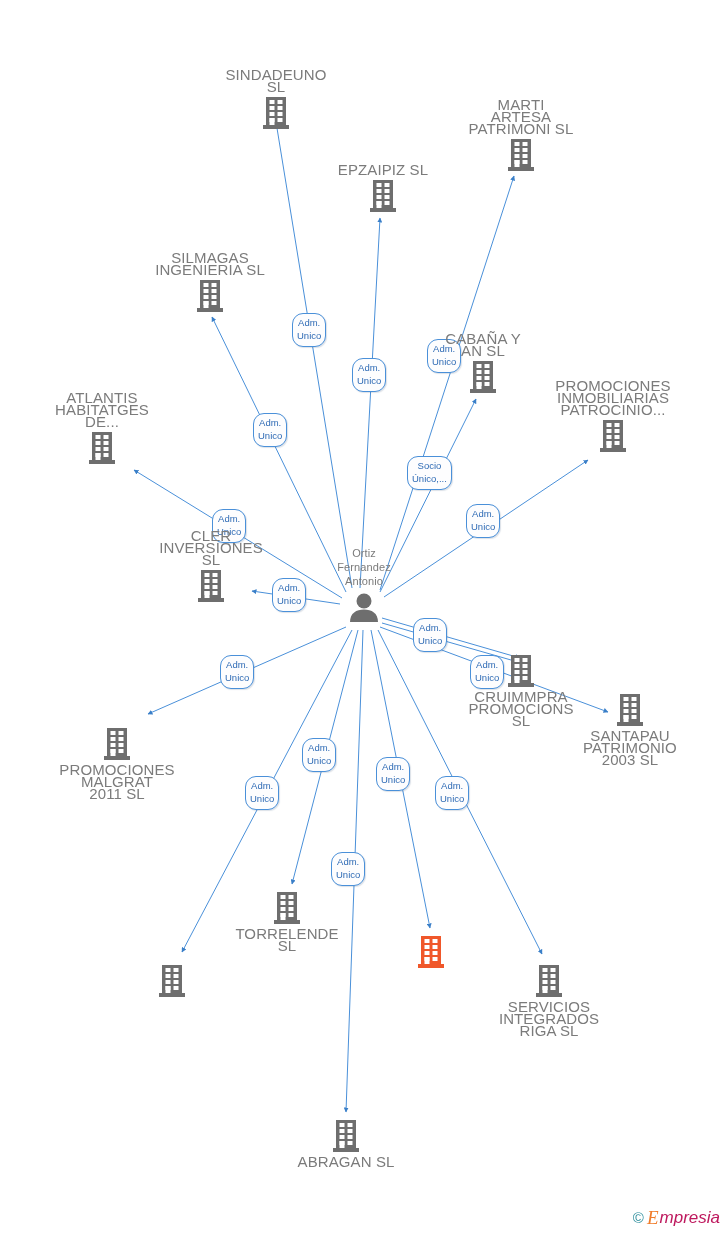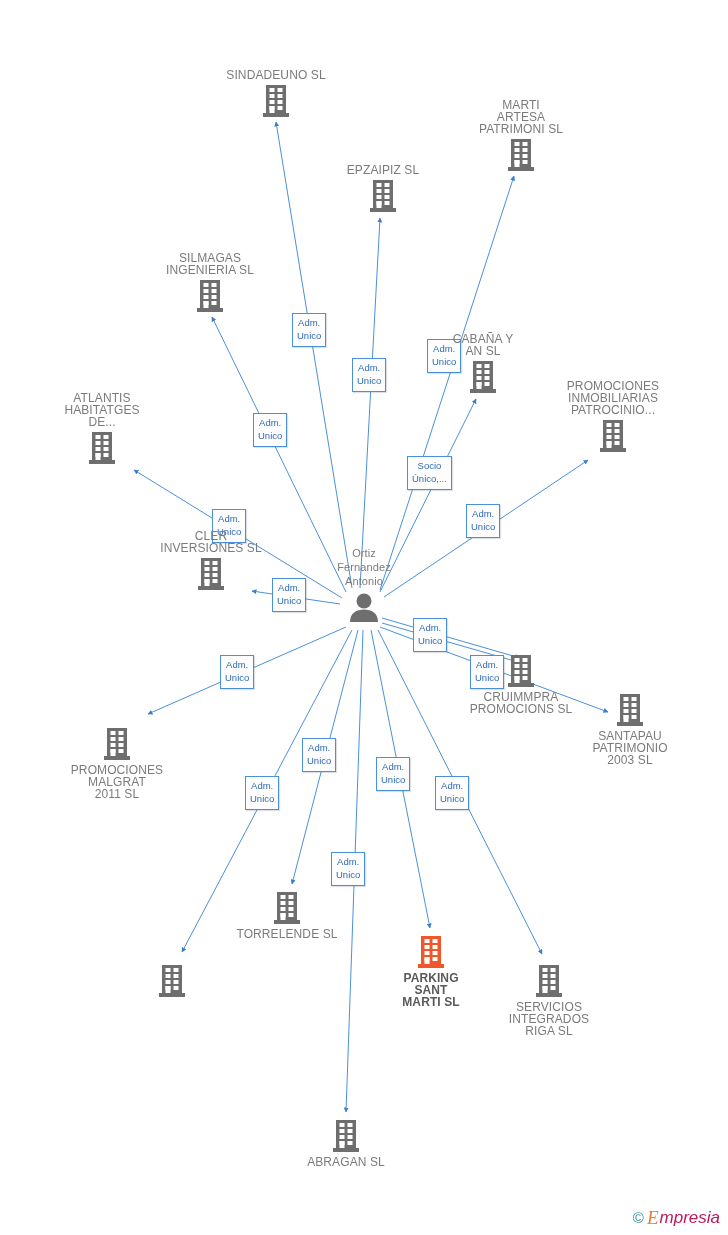--- a/index.html
+++ b/index.html
@@ -31,21 +31,21 @@
   
   .node {
     position: absolute;
     width: 120px;
     margin-left: -60px;
     text-align: center;
     line-height: 0;
   }
   .node-label {
     display: block;
-    font-size: 12px;
+    font-size: 15px;
     line-height: 12px;
     color: #7b7b7b;
     letter-spacing: 0.1px;
     white-space: pre-line;
   }
   .node.highlight .node-label {
     color: #5a5a5a;
     font-weight: bold;
   }
   .node-icon {
@@ -56,21 +56,21 @@
 
   .node.label-top .node-label { margin-bottom: 3px; }
   .node.label-bottom .node-label { margin-top: 3px; }
 
   
   .edge-label {
     position: absolute;
     box-sizing: border-box;
     background: #fdfdfe;
     border: 1px solid #4a90d9;
-    border-radius: 0;
+    border-radius: 11px;
     color: #2f6bb5;
     font-size: 9.5px;
     line-height: 12.5px;
     text-align: center;
     padding: 3px 4px 4px 4px;
     white-space: pre-line;
     box-shadow: 1px 1px 1px rgba(60,90,130,0.18);
   }
 
   
@@ -359,23 +359,21 @@
             <rect x="2" y="29" width="26" height="4" fill="#f0572a"></rect>
             <rect x="8.5" y="4" width="5" height="4" fill="#ffffff"></rect>
             <rect x="16.5" y="4" width="5" height="4" fill="#ffffff"></rect>
             <rect x="8.5" y="10" width="5" height="4" fill="#ffffff"></rect>
             <rect x="16.5" y="10" width="5" height="4" fill="#ffffff"></rect>
             <rect x="8.5" y="16" width="5" height="4" fill="#ffffff"></rect>
             <rect x="16.5" y="16" width="5" height="4" fill="#ffffff"></rect>
             <rect x="8.5" y="22" width="5" height="4" fill="#ffffff"></rect>
             <rect x="16.5" y="22" width="5" height="4" fill="#ffffff"></rect>
             <rect x="8.5" y="22" width="5" height="7" fill="#ffffff"></rect>
-          </svg></span><span class="node-label">PARKING
-SANT
-MARTI  SL</span></div>
+          </svg></span></div>
       <div class="node label-bottom" style="left: 549px; top: 964px;"><span class="node-icon"><svg width="30" height="34" viewBox="0 0 30 34">
             <rect x="5" y="1" width="20" height="28" fill="#6e6e6e"></rect>
             <rect x="2" y="29" width="26" height="4" fill="#6e6e6e"></rect>
             <rect x="8.5" y="4" width="5" height="4" fill="#ffffff"></rect>
             <rect x="16.5" y="4" width="5" height="4" fill="#ffffff"></rect>
             <rect x="8.5" y="10" width="5" height="4" fill="#ffffff"></rect>
             <rect x="16.5" y="10" width="5" height="4" fill="#ffffff"></rect>
             <rect x="8.5" y="16" width="5" height="4" fill="#ffffff"></rect>
             <rect x="16.5" y="16" width="5" height="4" fill="#ffffff"></rect>
             <rect x="8.5" y="22" width="5" height="4" fill="#ffffff"></rect>

